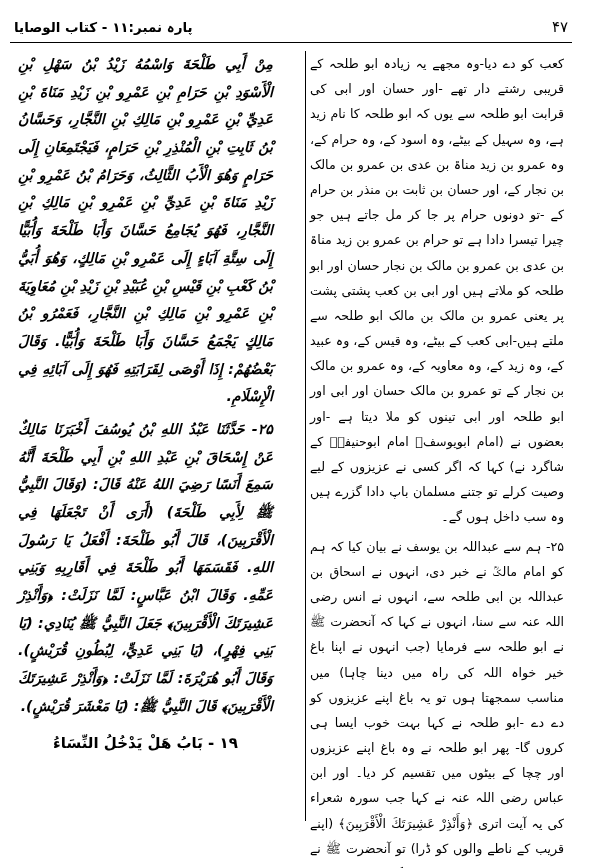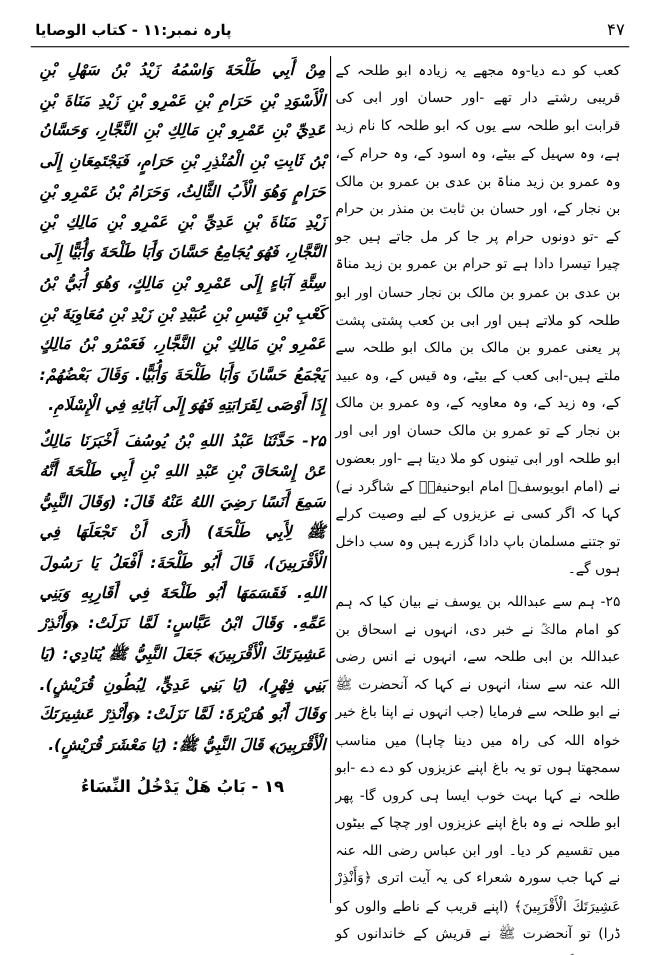--- a/index.html
+++ b/index.html
@@ -13,21 +13,21 @@
     font-family: "DejaVu Sans", sans-serif;
     color: #000;
     position: relative;
     overflow: hidden;
   }
   .page {
     width: 600px;
     height: 627px;
     position: relative;
     box-sizing: border-box;
-    padding: 18px 26px 10px 26px;
+    padding: 18px 26px 10px 8px;
   }
 
   
   .header {
     display: flex;
     flex-direction: row-reverse;
     align-items: center;
     justify-content: space-between;
     direction: rtl;
     font-size: 13.5px;
@@ -60,20 +60,21 @@
     padding: 0 4px 0 10px;
     direction: rtl;
     text-align: justify;
   }
   .col-ur {
     width: 50%;
     padding: 0 10px 0 4px;
     direction: rtl;
     text-align: justify;
     border-left: 1.1px solid #000;
+    margin-left: 28px;
   }
 
   
   .ar-p {
     font-family: "DejaVu Sans", sans-serif;
     font-size: 14.2px;
     line-height: 1.95;
     text-align: justify;
     text-justify: inter-word;
     margin: 0 0 5px 0;

